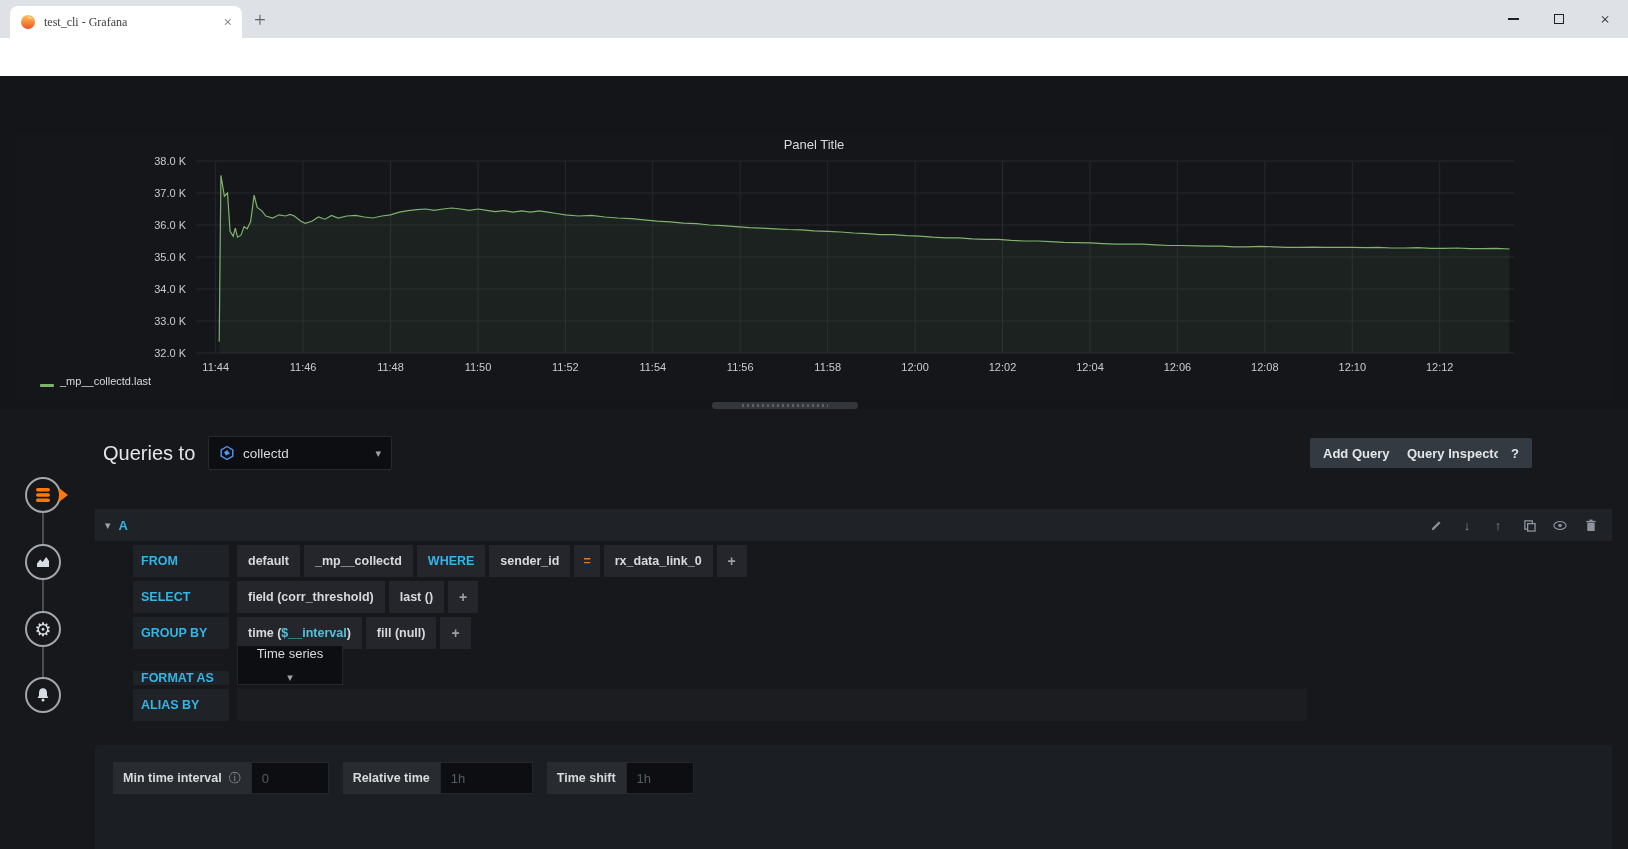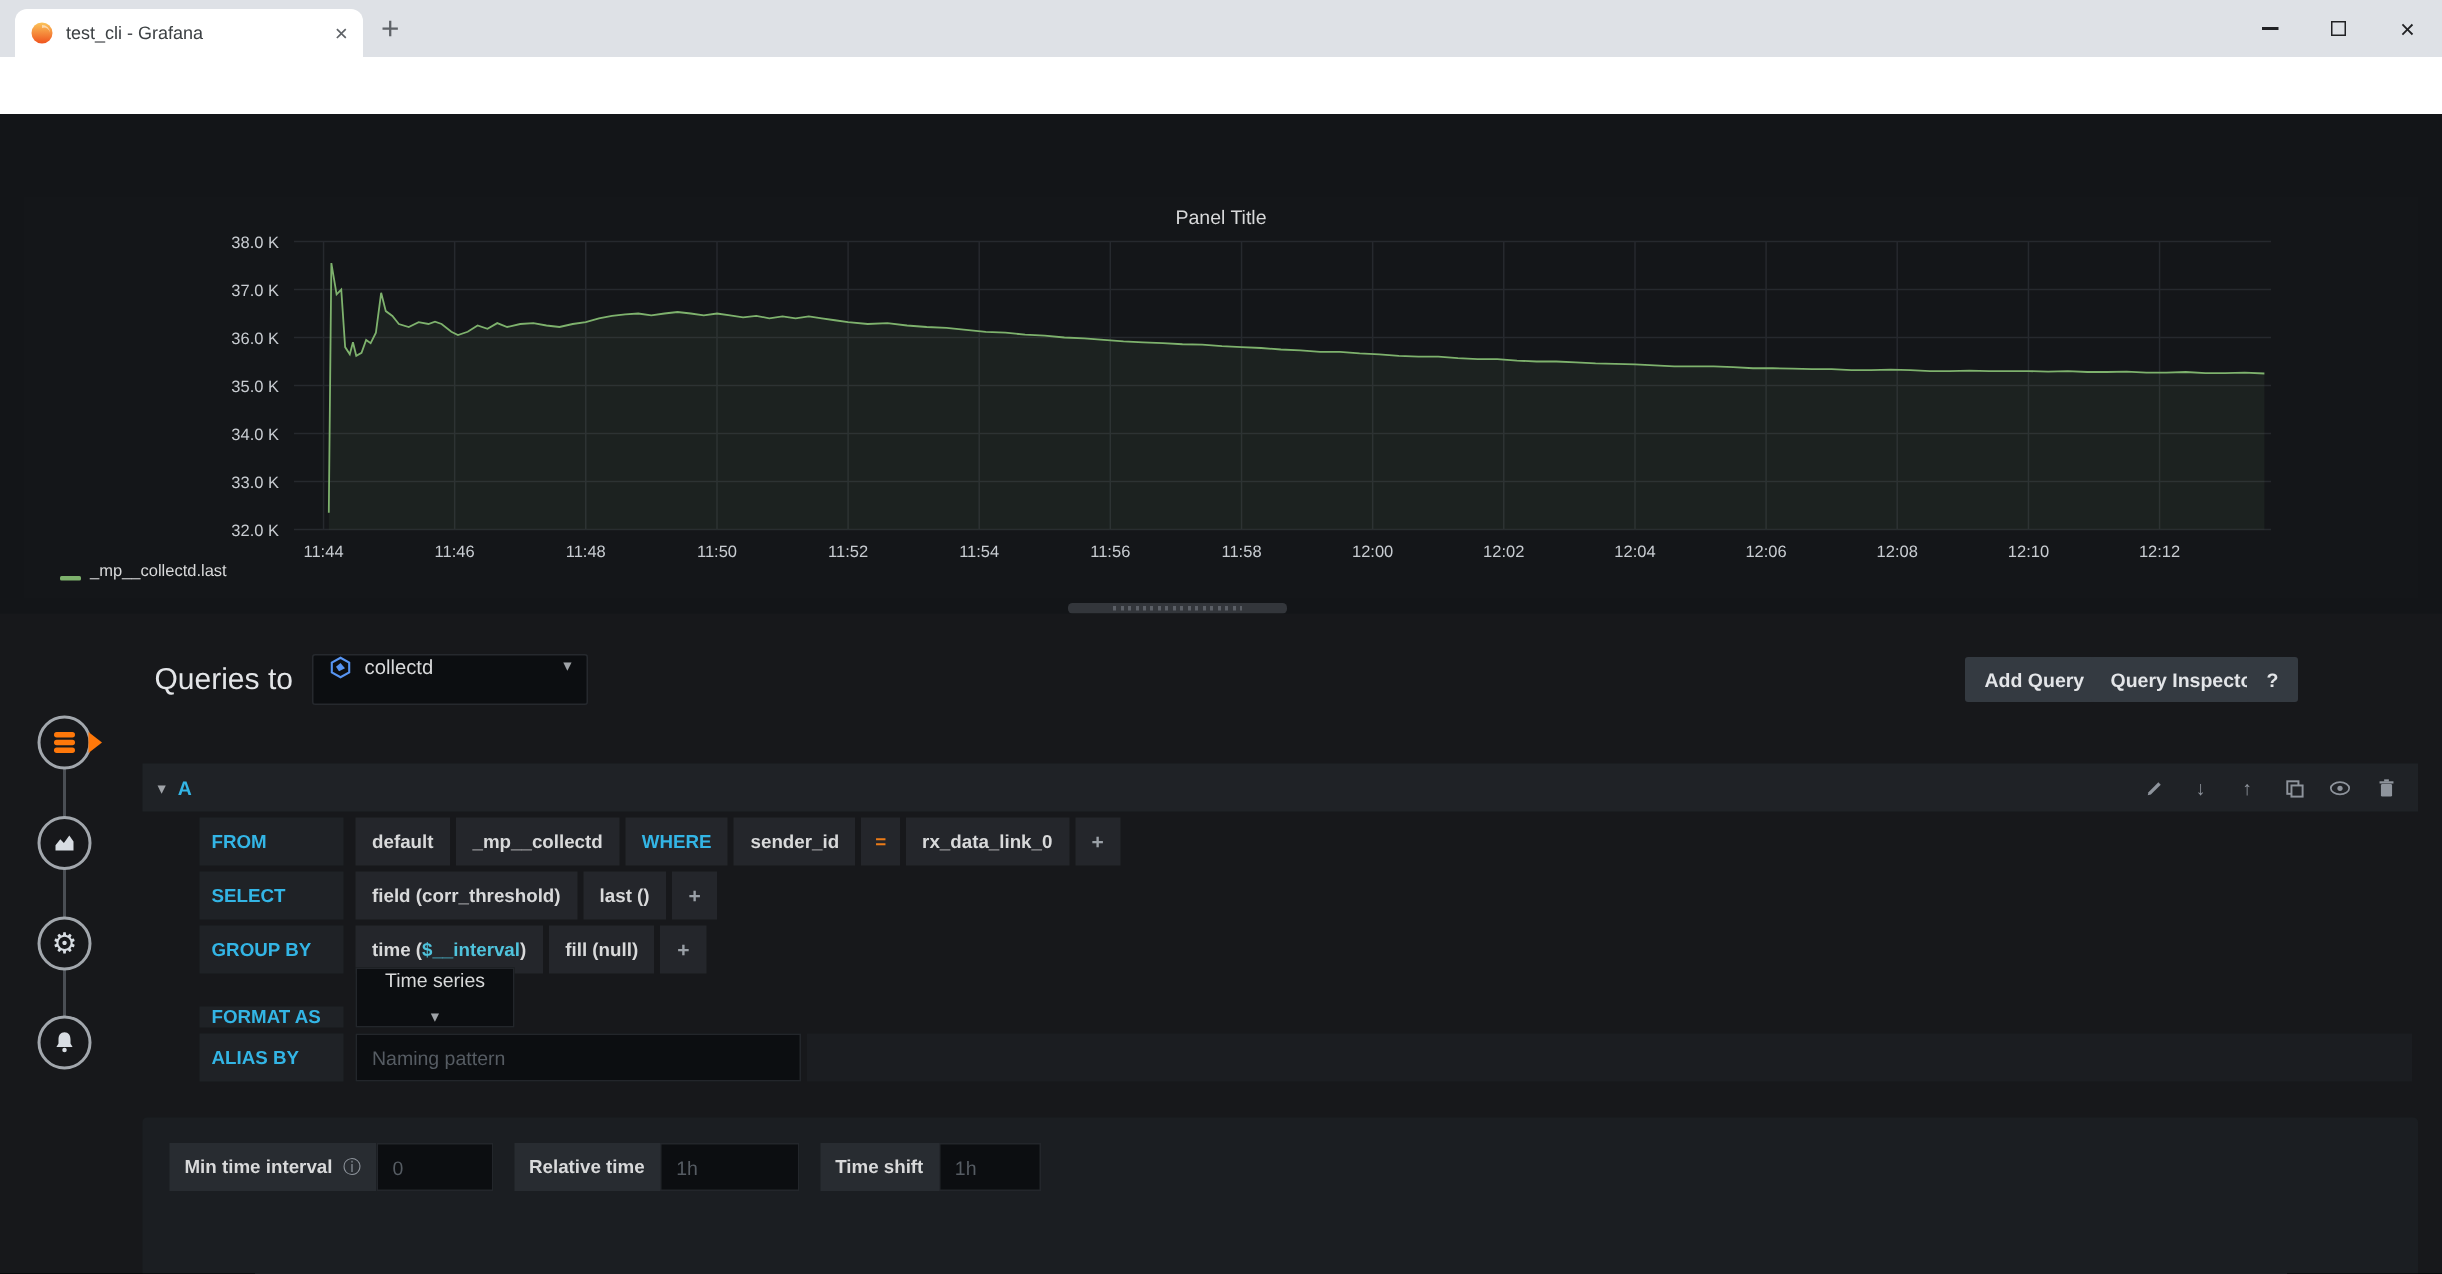--- a/index.html
+++ b/index.html
@@ -1,20 +1,20 @@
 <!DOCTYPE html>
 <html><head>
 <meta charset="utf-8">
 <style>
   html,body{margin:0;padding:0;background:#000;}
   #root{position:relative;width:1628px;height:849px;overflow:hidden;
         font-family:"Liberation Sans",sans-serif;background:#131518;}
   .abs{position:absolute;}
   
-  .tabstrip{left:0;top:0;width:1628px;height:38px;background:#dee1e6;}
+  .tabstrip{left:0;top:0;width:1628px;height:38px;background:#dee1e6;font-family:Liberation Serif, serif;}
   .tab{left:10px;top:6px;width:232px;height:32px;background:#fff;border-radius:8px 8px 0 0;
        display:flex;align-items:center;padding:0 10px;box-sizing:border-box;}
   .tab-title{font-size:12px;color:#3c4043;margin-left:8px;flex:1;white-space:nowrap;overflow:hidden;}
   .tab-close{color:#5f6368;font-size:15px;line-height:1;}
   .newtab{left:254px;top:8px;font-size:21px;color:#5f6368;}
   .win-controls{right:0;top:0;height:38px;display:flex;}
   .win-btn{width:46px;height:38px;display:flex;align-items:center;justify-content:center;color:#202124;}
   .min-glyph{width:11px;height:1.5px;background:#202124;}
   .max-glyph{width:10px;height:10px;border:1.5px solid #202124;box-sizing:border-box;}
   .close-glyph{font-size:17px;line-height:1;}
@@ -48,21 +48,21 @@
   .divider{left:712px;top:402px;width:146px;height:7px;background:#33363b;border-radius:3px;}
   .divider-dots{left:30px;top:2px;width:86px;height:3px;
       background:repeating-linear-gradient(90deg,#5b5f66 0 2px,transparent 2px 5px);}
   
   .query-section{left:0;top:409px;width:1628px;height:440px;background:#17181b;}
   .rail-circle{left:25px;width:36px;height:36px;border:2px solid #a2a7ad;border-radius:50%;
                box-sizing:border-box;background:#17181b;display:flex;align-items:center;justify-content:center;}
   .rail-line{left:42px;width:2px;background:#4a4e54;}
   .qheader-label{left:103px;top:33px;font-size:20px;color:#e3e5e8;}
   .ds-picker{left:208px;top:27px;width:184px;height:34px;background:#0c0e11;border:1px solid #26292e;
-             border-radius:2px;display:flex;padding:0 10px;box-sizing:border-box;}
+             border-radius:2px;display:flex;align-items:center;padding:0 10px;box-sizing:border-box;}
   .ds-name{font-size:13.5px;color:#d8d9da;margin-left:8px;flex:1;}
   .ds-caret{color:#9fa3a8;font-size:11px;}
   .q-btn{top:29px;height:30px;background:#343a41;border-radius:2px;color:#e3e5e8;font-size:13px;font-weight:600;
          display:flex;align-items:center;justify-content:center;padding:0 13px;box-sizing:border-box;}
   .row-a{left:95px;top:100px;width:1517px;height:32px;background:#1f2226;display:flex;align-items:center;}
   .row-a-caret{margin-left:10px;color:#9fa3a8;font-size:11px;}
   .row-a-ref{margin-left:8px;color:#33b5e5;font-size:13px;font-weight:bold;}
   .row-a-icons{margin-left:auto;display:flex;align-items:center;gap:17px;padding-right:14px;color:#8e949c;}
   .row-a-icons span{display:flex;align-items:center;justify-content:center;width:14px;font-size:13px;}
   .qrow{left:133px;height:32px;display:flex;align-items:stretch;gap:4px;}
@@ -368,21 +368,20 @@
       <span class="qlabel">FORMAT AS</span>
       <span class="qdrop" style="width:106px;box-sizing:border-box;">
         <span>Time series</span>
         <span class="ds-caret">▾</span>
       </span>
       <span class="filler" style="width:1231px;"></span>
     </div>
 
     <div class="qrow abs" style="top:280px;">
       <span class="qlabel">ALIAS BY</span>
-      <input class="qinput" style="width: 297px;" placeholder="Naming pattern">
       <span class="filler" style="width:1070px;"></span>
     </div>
 
     <div class="abs opt-panel">
       <div class="abs opt-row">
         <span class="opt-label">
           <span>Min time interval</span>
           <span class="opt-info">ⓘ</span>
         </span>
         <input class="qinput opt-input" placeholder="0" style="">

